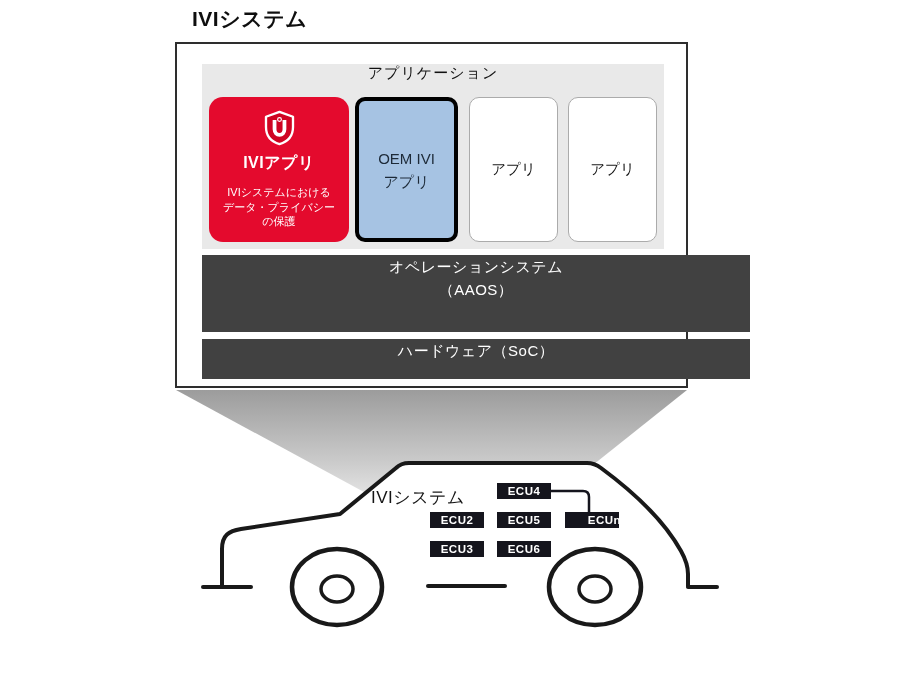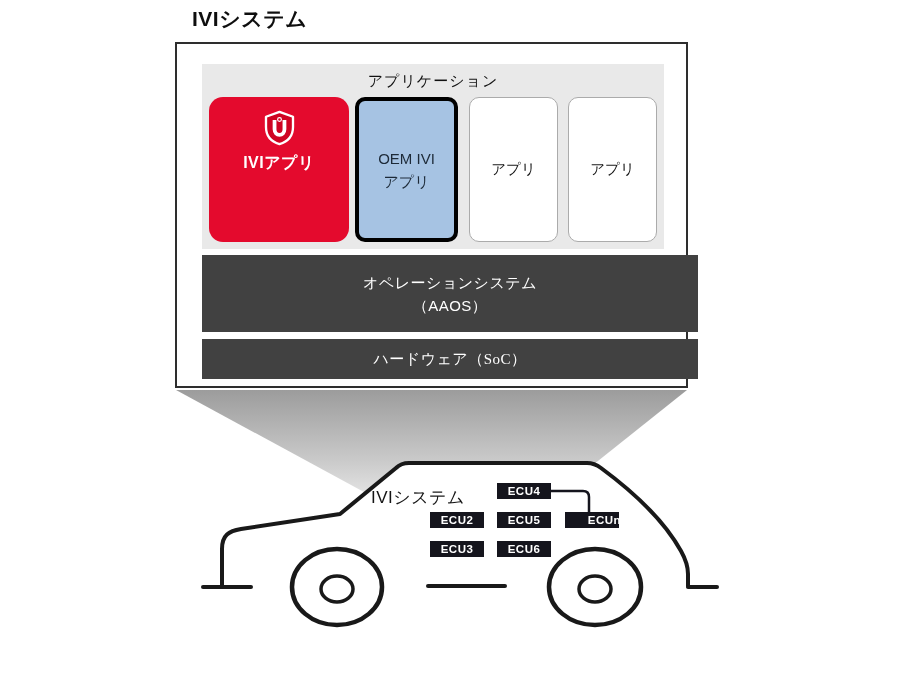--- a/index.html
+++ b/index.html
@@ -31,21 +31,20 @@
     z-index: 2;
   }
   .app-section {
     position: absolute;
     left: 25px; top: 20px;
     width: 462px; height: 185px;
     background: var(--panel-gray, #e9e9e9);
   }
   .app-section-title {
     text-align: center;
-    padding-top: 8px;
     font-size: 15px;
     color: #111111;
     letter-spacing: 1px;
   }
   .app-card {
     position: absolute;
     top: 33px;
     height: 145px;
   }
   .app-card.red {
@@ -92,33 +91,33 @@
     justify-content: center;
     color: #141414;
     font-size: 14.5px;
   }
   .app-card.white.w1 { left: 267px; }
   .app-card.white.w2 { left: 366px; }
   .shield-wrap { height: 36px; }
   .layer-bar {
     position: absolute;
     left: 25px;
-    width: 496px;
+    width: 548px;
     background: var(--layer-dark, #414141);
     color: #ffffff;
     display: flex;
     flex-direction: column;
     align-items: center;
-    justify-content: center;
+    justify-content: flex-start;
     font-size: 15px;
     line-height: 23px;
     letter-spacing: 0.5px;
   }
   .layer-os { top: 211px; height: 77px; }
-  .layer-hw { top: 295px; height: 40px; font-family: Liberation Serif, serif; }
+  .layer-hw { top: 295px; height: 40px; }
   
   .scene-svg {
     position: absolute;
     left: 0; top: 0;
     width: 900px; height: 696px;
     z-index: 1;
   }
   .car-label {
     position: absolute;
     left: 371px; top: 486px;
@@ -202,20 +201,25 @@
 
       <div class="app-card red">
         <div class="shield-wrap">
           <svg width="37" height="36" viewBox="0 0 40 40" xmlns="http://www.w3.org/2000/svg">
             <path d="M20 2 L35 7.5 V19 C35 29.5 28.5 35.5 20 38 C11.5 35.5 5 29.5 5 19 V7.5 Z" fill="#cf0422" stroke="#ffffff" stroke-width="2.6" stroke-linejoin="round"></path>
             <path d="M14.5 11 V21.5 C14.5 25.6 17 27.6 20 27.6 C23 27.6 25.5 25.6 25.5 21.5 V11" fill="none" stroke="#ffffff" stroke-width="4.2"></path>
             <circle cx="20" cy="10.5" r="2.1" fill="#cf0422" stroke="#ffffff" stroke-width="1.3"></circle>
           </svg>
         </div>
         <div class="app-name">IVIアプリ</div>
+        <div class="app-desc">
+          <span>IVIシステムにおける</span><br>
+          <span>データ・プライバシー</span><br>
+          <span>の保護</span>
+        </div>
       </div>
 
       <div class="app-card blue">
         <div>OEM IVI</div>
         <div>アプリ</div>
       </div>
 
       <div class="app-card white w1">
         <span>アプリ</span>
       </div>

